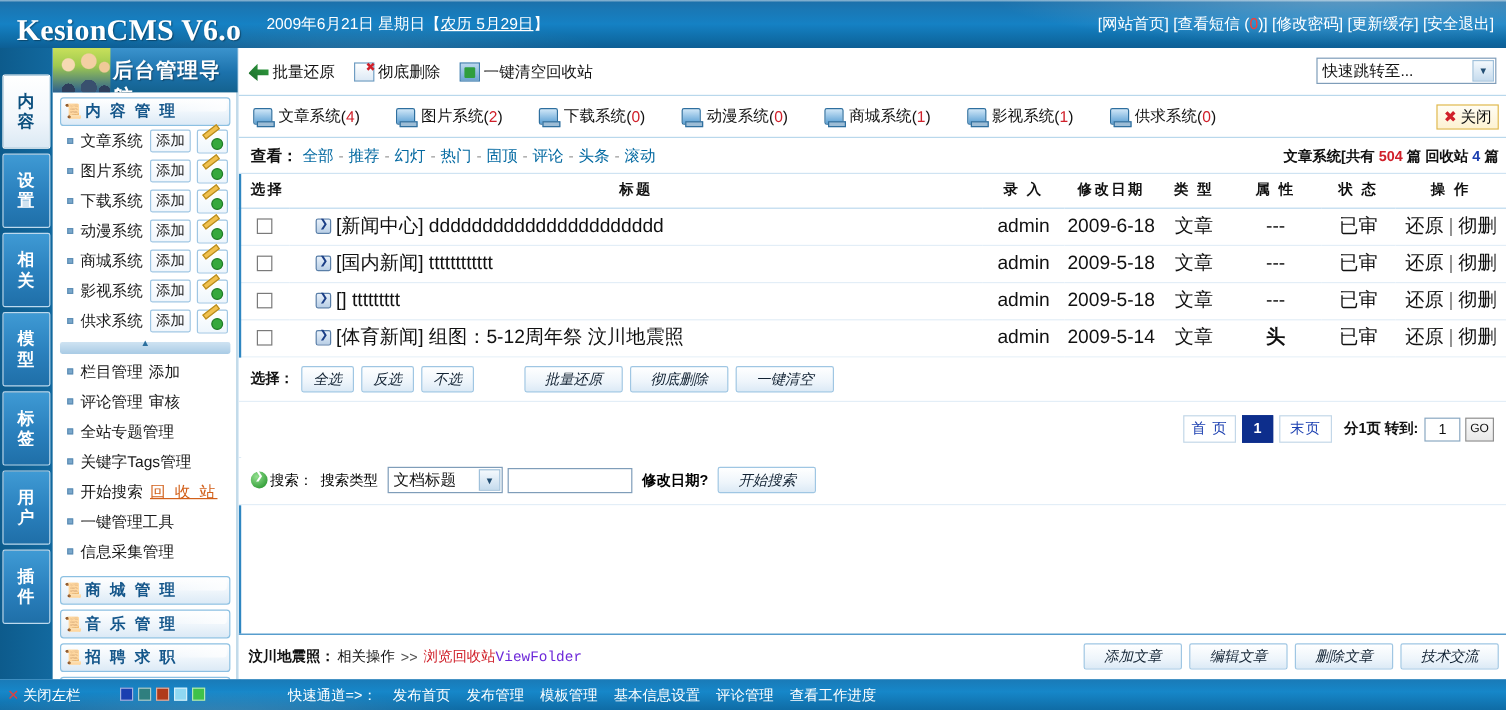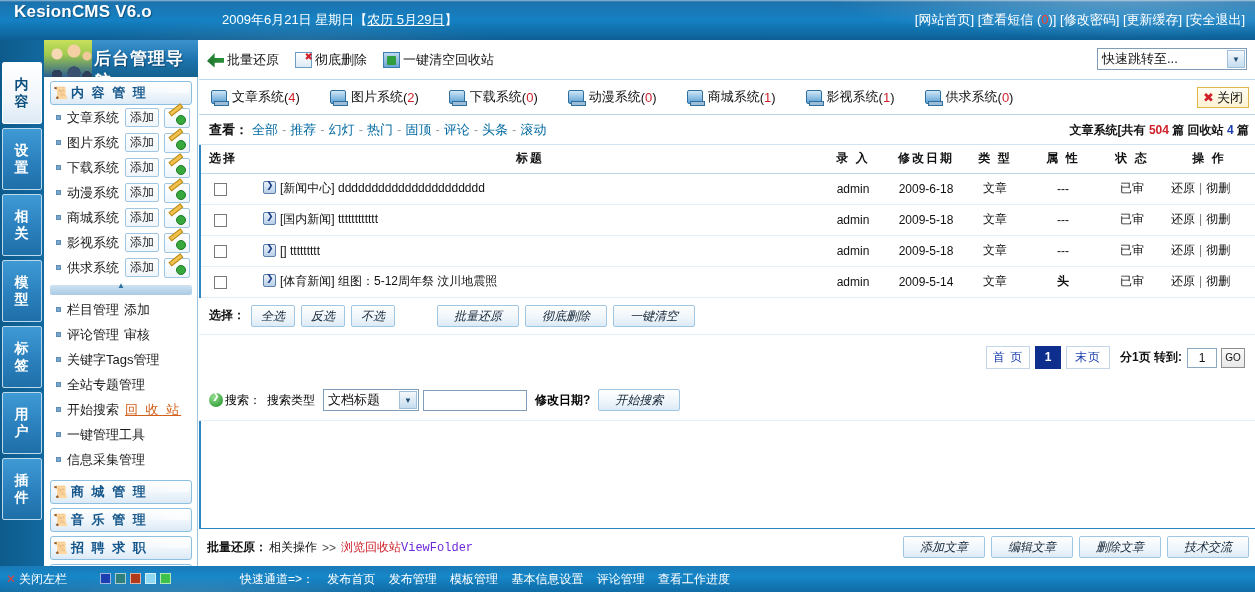--- a/index.html
+++ b/index.html
@@ -23,23 +23,23 @@
     content: ""; position: absolute; left: 0; top: 0; width: 1255px; height: 40px;
     background:
       radial-gradient(ellipse 420px 60px at 1120px -4px, rgba(255,255,255,.30), rgba(255,255,255,0) 70%),
       radial-gradient(ellipse 300px 40px at 300px 44px, rgba(255,255,255,.10), rgba(255,255,255,0) 70%);
   }
   .topbar-hl {
     position:absolute; left:0; top:0; width:1255px; height:2px;
     background: linear-gradient(180deg, rgba(255,255,255,.55), rgba(255,255,255,0));
   }
   .logo {
-    position: absolute; left: 14px; top: 2px;
-    font-family: Liberation Sans, sans-serif;
-    font-weight: bold; font-size: 17px; color: #ffffff;
+    position: absolute; left: 14px; top: 12px;
+    font-family: Liberation Serif, serif;
+    font-weight: bold; font-size: 25px; color: #ffffff;
     letter-spacing: .2px;
     text-shadow: 1px 1px 1px rgba(0,0,0,.35);
   }
   .datetxt {
     position: absolute; left: 222px; top: 11px;
     color: #ffffff; font-size: 13px; white-space: nowrap;
   }
   .datetxt a { color:#fff; text-decoration: underline; }
   .toplinks {
     position: absolute; right: 10px; top: 11px;
@@ -265,21 +265,21 @@
   .statright .blue { color: #1b3fb0; font-weight:bold;}
 
   
   .tbl { width: 1056px; border-collapse: collapse; table-layout: fixed; }
   .tbl th {
     height: 28px; font-size: 12px; font-weight: bold; color: #111;
     border-bottom: 1px solid #bcd9ee; background: #fff;
     letter-spacing: 2px;
   }
   .tbl td {
-    height: 31px; font-size: 12px; color: #111;
+    height: 31px; font-size: 16px; color: #111;
     border-bottom: 1px solid #e3eef7; background: #fff;
   }
   .chkbox {
     width: 13px; height: 13px; border: 1px solid #7a7a7a; background: #fff;
     display: inline-block; vertical-align: middle; cursor: pointer;
   }
   .arrowico {
     display:inline-block; width: 13px; height: 13px; vertical-align: -2px;
     background: linear-gradient(180deg,#e9f1fa,#b9cfe6);
     border: 1px solid #5a7fa8; border-radius: 2px;
@@ -515,25 +515,25 @@
         <span class="nlabel">栏目管理</span>
         <span class="nsub">添加</span>
       </div>
       <div class="navitem">
         <span class="bullet"></span>
         <span class="nlabel">评论管理</span>
         <span class="nsub">审核</span>
       </div>
       <div class="navitem">
         <span class="bullet"></span>
+        <span class="nlabel">全站专题管理</span>
+      </div>
+      <div class="navitem">
+        <span class="bullet"></span>
         <span class="nlabel">关键字Tags管理</span>
-      </div>
-      <div class="navitem">
-        <span class="bullet"></span>
-        <span class="nlabel">全站专题管理</span>
       </div>
       <div class="navitem">
         <span class="bullet"></span>
         <span class="nlabel">开始搜索</span>
         <span class="nrecycle">回 收 站</span>
       </div>
       <div class="navitem">
         <span class="bullet"></span>
         <span class="nlabel">一键管理工具</span>
       </div>
@@ -740,21 +740,21 @@
         <span class="arrowbox">▼</span>
       </span>
       <span class="txtinput"></span>
       <span style="font-weight:bold;margin-right:8px">修改日期?</span>
       <span class="btn wide">开始搜索</span>
     </div>
 
     <div class="bigblank" style="height:115px"></div>
 
     <div class="footnav">
-      <span class="fl">批量还原：</span>
+      <span class="fl">汶川地震照：</span>
       <span class="f2">相关操作</span>
       <span class="gtgt">&gt;&gt;</span>
       <span class="redlink">浏览回收站</span>
       <span class="mono">ViewFolder</span>
       <span class="footbtns">
         <span class="btn wide">添加文章</span>
         <span class="btn wide">编辑文章</span>
         <span class="btn wide">删除文章</span>
         <span class="btn wide">技术交流</span>
       </span>

